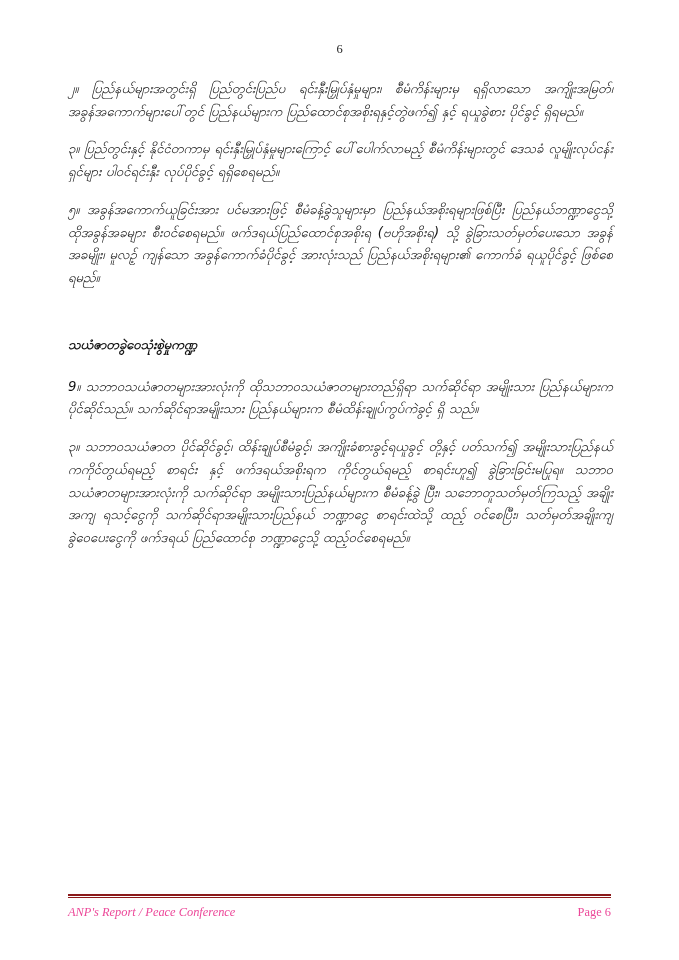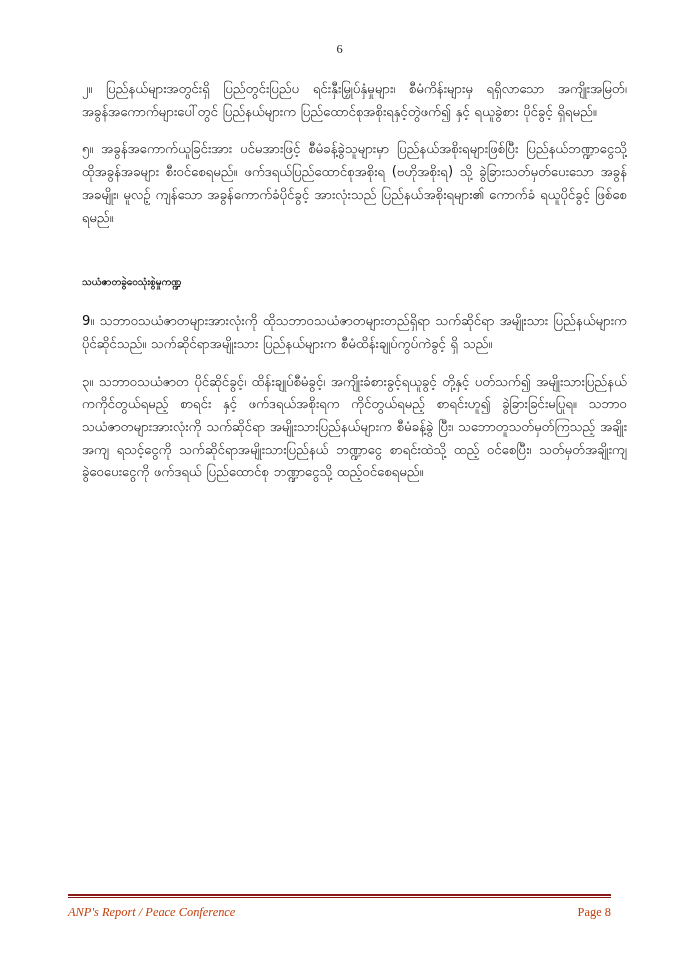--- a/index.html
+++ b/index.html
@@ -28,38 +28,39 @@
     left: 0;
     right: 0;
     text-align: center;
     font-size: 12.5px;
     color: #222;
     font-family: "Liberation Serif", serif;
   }
   .content {
     position: absolute;
     top: 78px;
-    left: 82px;
+    left: 68px;
     width: 545px;
+    font-style: italic;
   }
   .para {
     font-size: 13.2px;
     line-height: 1.72;
     text-align: justify;
     text-justify: inter-word;
     margin: 0 0 15px 0;
     color: #111;
     font-family: "DejaVu Sans", "Liberation Sans", sans-serif;
     word-spacing: 0.5px;
   }
   .para.gap-after {
     margin-bottom: 8px;
   }
   .section-title {
-    font-size: 10px;
+    font-size: 13px;
     line-height: 1.7;
     margin: 44px 0 20px 0;
     color: #111;
     font-family: "DejaVu Sans", "Liberation Sans", sans-serif;
   }
   .footer {
     position: absolute;
     left: 68px;
     right: 68px;
     bottom: 40px;
@@ -70,51 +71,52 @@
   }
   .footer-rule-bottom {
     border-top: 0.9px solid #8b1a1a;
     margin-bottom: 7px;
   }
   .footer-row {
     display: flex;
     justify-content: space-between;
     align-items: baseline;
     font-size: 12.4px;
-    color: #c2410c;
+    color: #ec4899;
     font-family: "Liberation Serif", serif;
   }
   .footer-left {
     font-style: italic;
   }
   .footer-right {
     font-style: normal;
   }
 </style>
 </head>
 <body>
 
 <div class="page">
 
   <div class="page-number-top">6</div>
 
   <div class="content">
 
     <p class="para">၂။ ပြည်နယ်များအတွင်းရှိ ပြည်တွင်းပြည်ပ ရင်းနှီးမြှုပ်နှံမှုများ၊ စီမံကိန်းများမှ ရရှိလာသော အကျိုးအမြတ်၊ အခွန်အကောက်များပေါ်တွင် ပြည်နယ်များက ပြည်ထောင်စုအစိုးရနှင့်တွဲဖက်၍ နှင့် ရယူခွဲစား ပိုင်ခွင့် ရှိရမည်။</p>
+    <p class="para">၃။ ပြည်တွင်းနှင့် နိုင်ငံတကာမှ ရင်းနှီးမြှုပ်နှံမှုများကြောင့် ပေါ်ပေါက်လာမည့် စီမံကိန်းများတွင် ဒေသခံ လူမျိုးလုပ်ငန်းရှင်များ ပါဝင်ရင်းနှီး လုပ်ပိုင်ခွင့် ရရှိစေရမည်။</p>
     <p class="para gap-after">၅။ အခွန်အကောက်ယူခြင်းအား ပင်မအားဖြင့် စီမံခန့်ခွဲသူများမှာ ပြည်နယ်အစိုးရများဖြစ်ပြီး ပြည်နယ်ဘဏ္ဍာငွေသို့ ထိုအခွန်အခများ စီးဝင်စေရမည်။ ဖက်ဒရယ်ပြည်ထောင်စုအစိုးရ (ဗဟိုအစိုးရ) သို့ ခွဲခြားသတ်မှတ်ပေးသော အခွန်အခမျိုး၊ မူလဉ့် ကျန်သော အခွန်ကောက်ခံပိုင်ခွင့် အားလုံးသည် ပြည်နယ်အစိုးရများ၏ ကောက်ခံ ရယူပိုင်ခွင့် ဖြစ်စေရမည်။</p>
 
     <h2 class="section-title">သယံဇာတခွဲဝေသုံးစွဲမှုကဏ္ဍ</h2>
 
     <p class="para">9။ သဘာဝသယံဇာတများအားလုံးကို ထိုသဘာဝသယံဇာတများတည်ရှိရာ သက်ဆိုင်ရာ အမျိုးသား ပြည်နယ်များက ပိုင်ဆိုင်သည်။ သက်ဆိုင်ရာအမျိုးသား ပြည်နယ်များက စီမံထိန်းချုပ်ကွပ်ကဲခွင့် ရှိ သည်။</p>
     <p class="para">၃။ သဘာဝသယံဇာတ ပိုင်ဆိုင်ခွင့်၊ ထိန်းချုပ်စီမံခွင့်၊ အကျိုးခံစားခွင့်ရယူခွင့် တို့နှင့် ပတ်သက်၍ အမျိုးသားပြည်နယ်ကကိုင်တွယ်ရမည့် စာရင်း နှင့် ဖက်ဒရယ်အစိုးရက ကိုင်တွယ်ရမည့် စာရင်းဟူ၍ ခွဲခြားခြင်းမပြုရ။ သဘာဝသယံဇာတများအားလုံးကို သက်ဆိုင်ရာ အမျိုးသားပြည်နယ်များက စီမံခန့်ခွဲ ပြီး၊ သဘောတူသတ်မှတ်ကြသည့် အချိုးအကျ ရသင့်ငွေကို သက်ဆိုင်ရာအမျိုးသားပြည်နယ် ဘဏ္ဍာငွေ စာရင်းထဲသို့ ထည့် ဝင်စေပြီး၊ သတ်မှတ်အချိုးကျခွဲဝေပေးငွေကို ဖက်ဒရယ် ပြည်ထောင်စု ဘဏ္ဍာငွေသို့ ထည့်ဝင်စေရမည်။</p>
 
   </div>
 
   <div class="footer">
     <div class="footer-rule-top"></div>
     <div class="footer-rule-bottom"></div>
     <div class="footer-row">
       <span class="footer-left">ANP's Report / Peace Conference</span>
-      <span class="footer-right">Page 8</span>
+      <span class="footer-right">Page 6</span>
     </div>
   </div>
 
 </div>
 
 </body></html>

